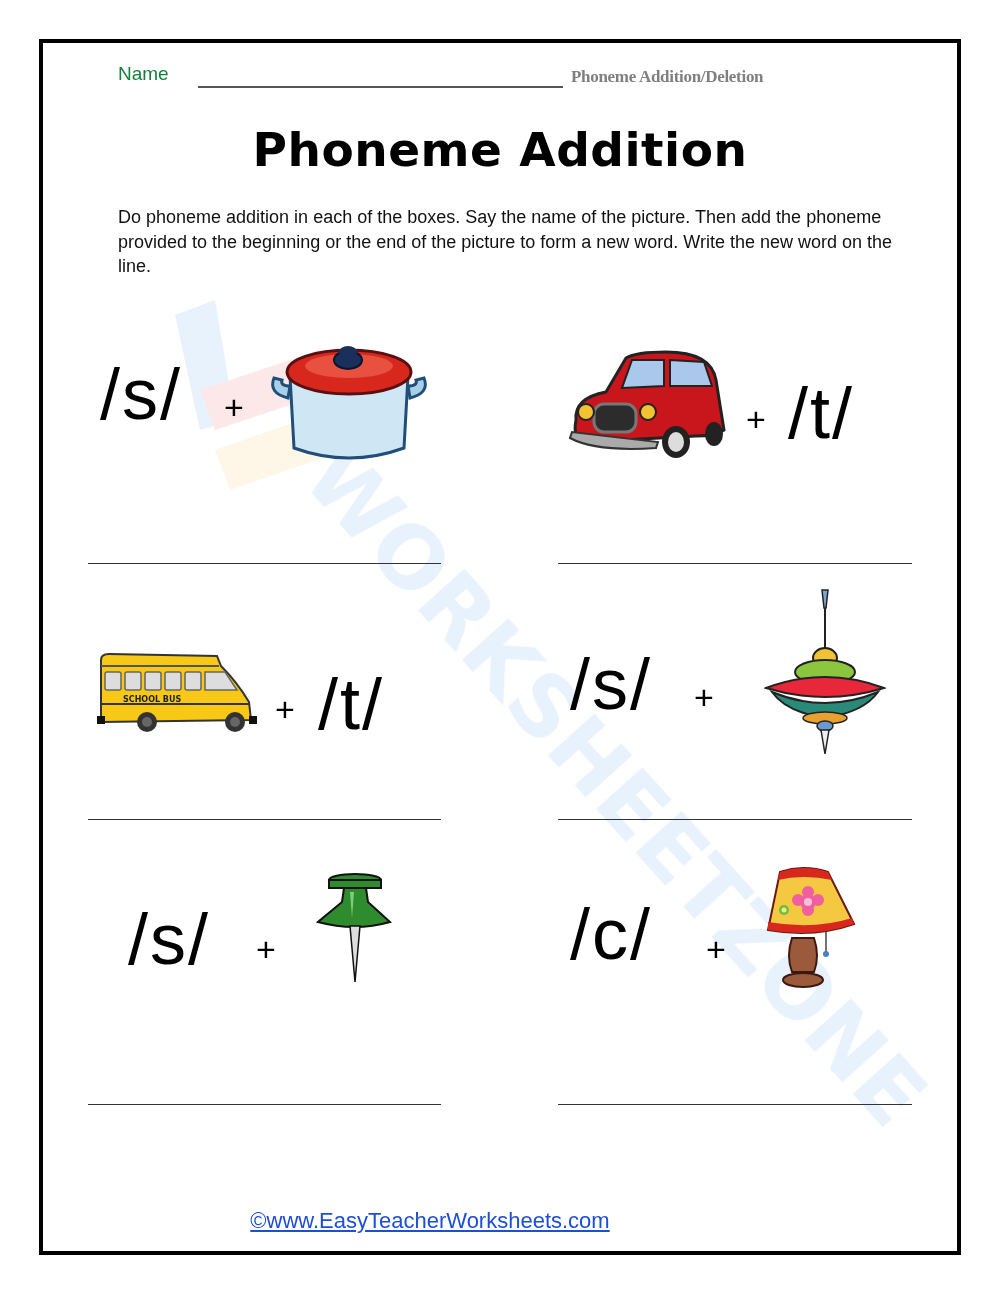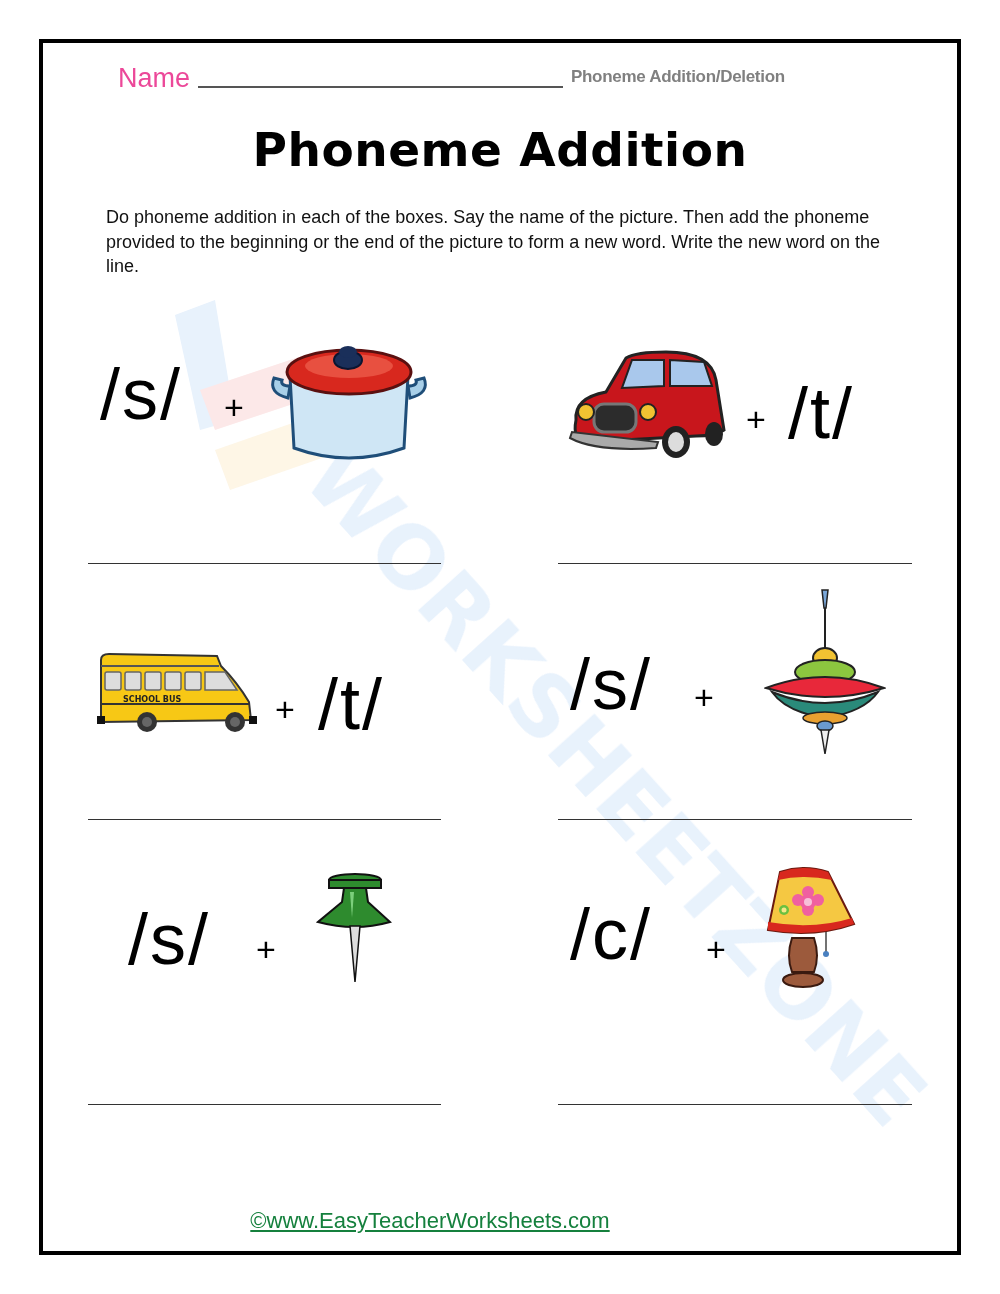--- a/index.html
+++ b/index.html
@@ -1,28 +1,28 @@
 <!DOCTYPE html>
 <html><head>
 <meta charset="utf-8">
 <style>
   html, body { margin: 0; padding: 0; background: #ffffff; }
   body { width: 1000px; height: 1294px; position: relative; overflow: hidden; font-family: "Liberation Sans", sans-serif; }
   .page-border { position: absolute; left: 39px; top: 39px; width: 914px; height: 1208px; border: 4px solid #000; box-sizing: content-box; }
   .watermark { position: absolute; left: 0; top: 0; width: 1000px; height: 1294px; pointer-events: none; }
-  .name-label { position: absolute; left: 118px; top: 63px; font-size: 27px; color: #ec4899; font-family: "Liberation Sans", sans-serif; }
+  .name-label { position: absolute; left: 118px; top: 63px; font-size: 19px; color: #15803d; font-family: "Liberation Sans", sans-serif; }
   .name-line { position: absolute; left: 198px; top: 86px; width: 365px; height: 0; border-bottom: 2px solid #555; }
-  .header-tag { position: absolute; left: 571px; top: 67px; font-size: 17px; font-weight: bold; color: #808080; font-family: Liberation Sans, sans-serif; letter-spacing: -0.3px; }
+  .header-tag { position: absolute; left: 571px; top: 67px; font-size: 17px; font-weight: bold; color: #808080; font-family: Liberation Serif, serif; letter-spacing: -0.3px; }
   .title { position: absolute; left: 0; width: 1000px; top: 122px; text-align: center; font-size: 47px; font-weight: bold; color: #000; font-family: "DejaVu Sans", sans-serif; letter-spacing: 0.5px; }
-  .instructions { position: absolute; left: 106px; top: 205px; width: 780px; font-size: 18px; line-height: 24.5px; color: #111; font-family: "Liberation Sans", sans-serif; }
+  .instructions { position: absolute; left: 118px; top: 205px; width: 780px; font-size: 18px; line-height: 24.5px; color: #111; font-family: "Liberation Sans", sans-serif; }
   .phoneme { position: absolute; font-family: "Liberation Sans", sans-serif; color: #000; font-size: 72px; line-height: 1; letter-spacing: 2px; }
   .plus { position: absolute; font-family: "Liberation Sans", sans-serif; color: #000; font-size: 34px; line-height: 1; }
   .pic { position: absolute; }
   .answer-line { position: absolute; height: 0; border-bottom: 1.5px solid #333; }
-  .footer-link { position: absolute; left: 0; width: 860px; top: 1208px; text-align: center; font-size: 22px; color: #15803d; text-decoration: underline; font-family: "Liberation Sans", sans-serif; }
+  .footer-link { position: absolute; left: 0; width: 860px; top: 1208px; text-align: center; font-size: 22px; color: #1d4ed8; text-decoration: underline; font-family: "Liberation Sans", sans-serif; }
 </style>
 </head>
 <body>
 
 <svg class="watermark" viewBox="0 0 1000 1294">
   <g opacity="0.12">
     <path d="M175 315 L215 300 L235 420 L200 430 Z" fill="#3a8ee6"></path>
     <path d="M200 390 L320 350 L335 390 L215 430 Z" fill="#e63a3a"></path>
     <path d="M215 450 L330 410 L345 450 L230 490 Z" fill="#f0b030"></path>
     <text x="300" y="480" font-family="DejaVu Sans, sans-serif" font-weight="bold" font-size="86" fill="#3a8ee6" transform="rotate(48 300 480)">WORKSHEETZONE</text>

